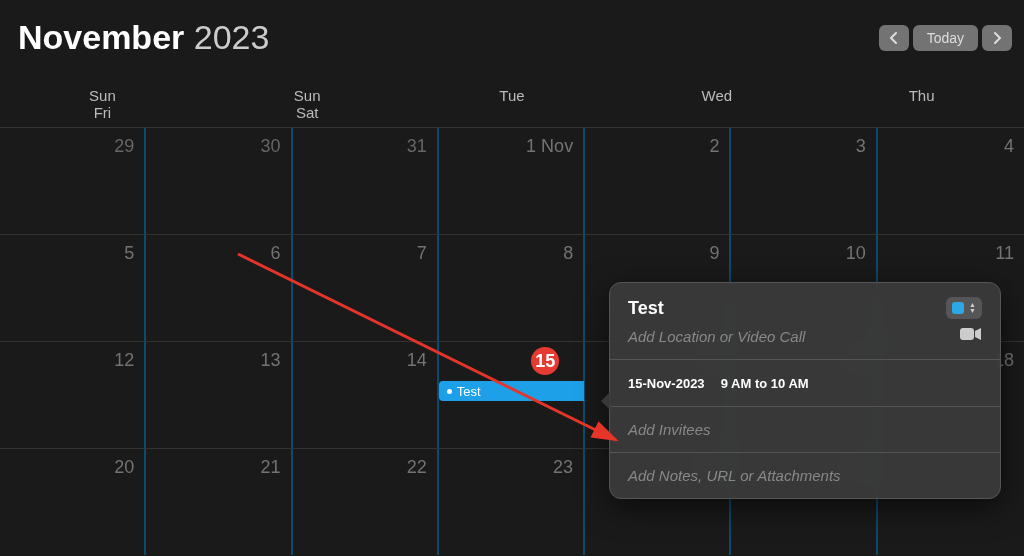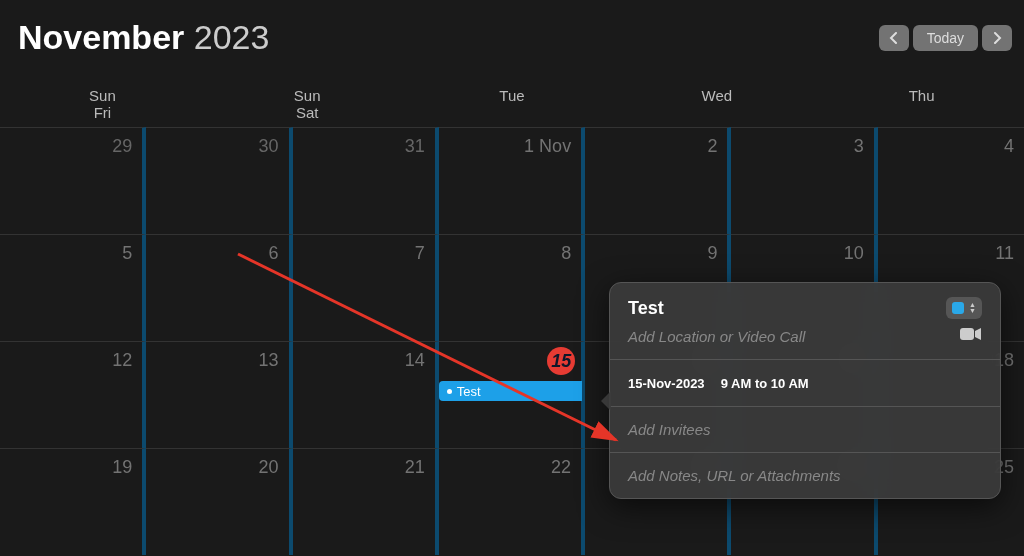--- a/index.html
+++ b/index.html
@@ -63,48 +63,47 @@
       font-size: 15px;
       color: #bbb;
     }
     .grid {
       display: grid;
       grid-template-columns: repeat(7, 1fr);
       grid-template-rows: repeat(4, 107px);
     }
     .cell {
       border-top: 1px solid #333;
-      border-right: 4px solid #0c4a6e;
+      border-right: 2px solid #0c4a6e;
       position: relative;
       padding: 6px 8px;
     }
     .cell:nth-child(7n) {
       border-right: none;
     }
     .daynum {
       position: absolute;
       top: 8px;
       right: 10px;
       font-size: 18px;
       color: #737373;
     }
     .daynum.muted { color: #666; }
     .daynum.today {
       background: #e63b33;
-      color: #0f172a;
+      color: #ffffff;
       width: 28px;
       height: 28px;
       border-radius: 50%;
       display: flex;
       align-items: center;
       justify-content: center;
       top: 5px;
-      right: 6px;
+      right: 24px;
       font-weight: 600;
-      font-style: italic;
     }
     .event-chip {
       position: absolute;
       top: 39px;
       left: 0;
       right: -1px;
       height: 20px;
       background: #1da0e8;
       border-top-left-radius: 4px;
       border-bottom-left-radius: 4px;
@@ -289,23 +288,20 @@
     <div class="cell">
       <div class="daynum">16</div>
     </div>
     <div class="cell">
       <div class="daynum">17</div>
     </div>
     <div class="cell">
       <div class="daynum">18</div>
     </div>
     <div class="cell">
-      <div class="daynum">19</div>
-    </div>
-    <div class="cell">
       <div class="daynum">20</div>
     </div>
     <div class="cell">
       <div class="daynum">21</div>
     </div>
     <div class="cell">
       <div class="daynum">22</div>
     </div>
     <div class="cell">
       <div class="daynum">23</div>

